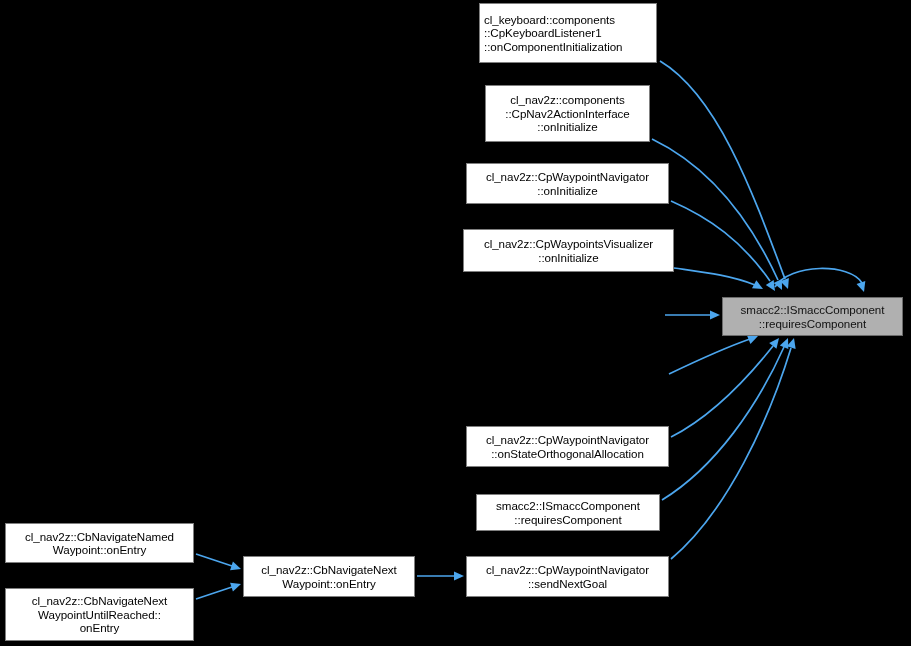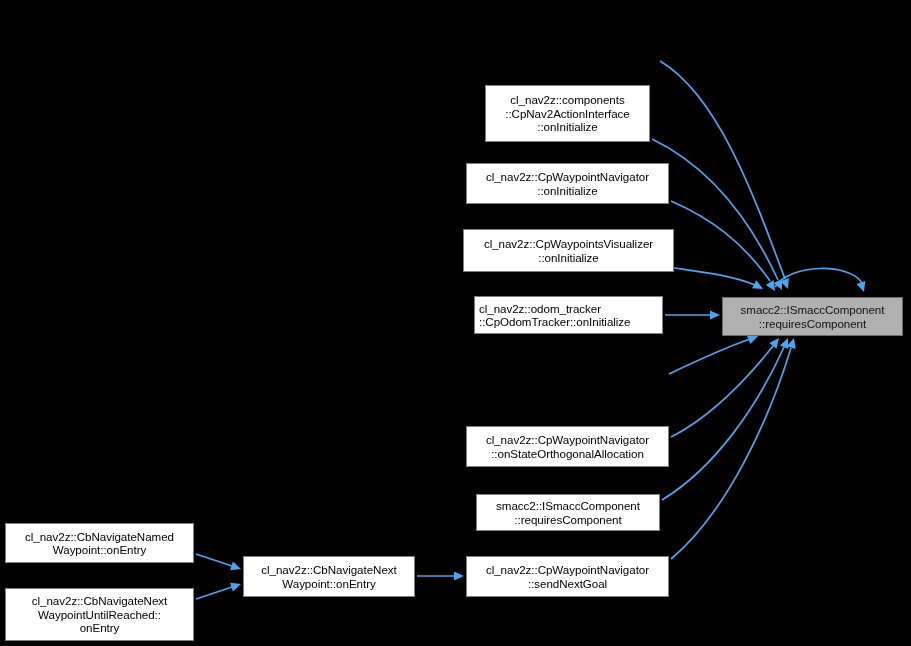--- a/index.html
+++ b/index.html
@@ -81,36 +81,37 @@
       <polygon points="0,0 -10,-4.6 -10,4.6" fill="#4ca6ee" transform="translate(794,338) rotate(-74)"></polygon>
       <path d="M 775,287 C 790,263 850,263 862,283" fill="none" stroke="#4ca6ee" stroke-width="1.7"></path>
       <polygon points="0,0 -10,-4.6 -10,4.6" fill="#4ca6ee" transform="translate(864,292) rotate(72)"></polygon>
       <path d="M 196,554 L 232,566" fill="none" stroke="#4ca6ee" stroke-width="1.7"></path>
       <polygon points="0,0 -10,-4.6 -10,4.6" fill="#4ca6ee" transform="translate(241,569) rotate(18)"></polygon>
       <path d="M 196,599 L 232,587" fill="none" stroke="#4ca6ee" stroke-width="1.7"></path>
       <polygon points="0,0 -10,-4.6 -10,4.6" fill="#4ca6ee" transform="translate(241,584) rotate(-18)"></polygon>
       <path d="M 417,576 L 456,576" fill="none" stroke="#4ca6ee" stroke-width="1.7"></path>
       <polygon points="0,0 -10,-4.6 -10,4.6" fill="#4ca6ee" transform="translate(464,576) rotate(0)"></polygon>
     </svg>
+<div class="gnode align-left" style="left: 479px; top: 3px; width: 178px; height: 60px;">
+      <span class="nlabel">cl_keyboard::components
+::CpKeyboardListener1
+::onComponentInitialization</span>
+    </div>
     <div class="gnode" style="left: 485px; top: 85px; width: 165px; height: 57px; justify-content: flex-end;">
       <span class="nlabel">cl_nav2z::components
 ::CpNav2ActionInterface
 ::onInitialize</span>
     </div>
     <div class="gnode" style="left: 466px; top: 163px; width: 203px; height: 41px;">
       <span class="nlabel">cl_nav2z::CpWaypointNavigator
 ::onInitialize</span>
     </div>
     <div class="gnode" style="left: 463px; top: 229px; width: 211px; height: 43px;">
       <span class="nlabel">cl_nav2z::CpWaypointsVisualizer
 ::onInitialize</span>
-    </div>
-    <div class="gnode align-left" style="left: 474px; top: 296px; width: 189px; height: 38px;">
-      <span class="nlabel">cl_nav2z::odom_tracker
-::CpOdomTracker::onInitialize</span>
     </div>
     <div class="gnode" style="left: 466px; top: 426px; width: 203px; height: 41px;">
       <span class="nlabel">cl_nav2z::CpWaypointNavigator
 ::onStateOrthogonalAllocation</span>
     </div>
     <div class="gnode" style="left: 476px; top: 494px; width: 184px; height: 37px;">
       <span class="nlabel">smacc2::ISmaccComponent
 ::requiresComponent</span>
     </div>
     <div class="gnode" style="left: 466px; top: 556px; width: 203px; height: 41px;">

